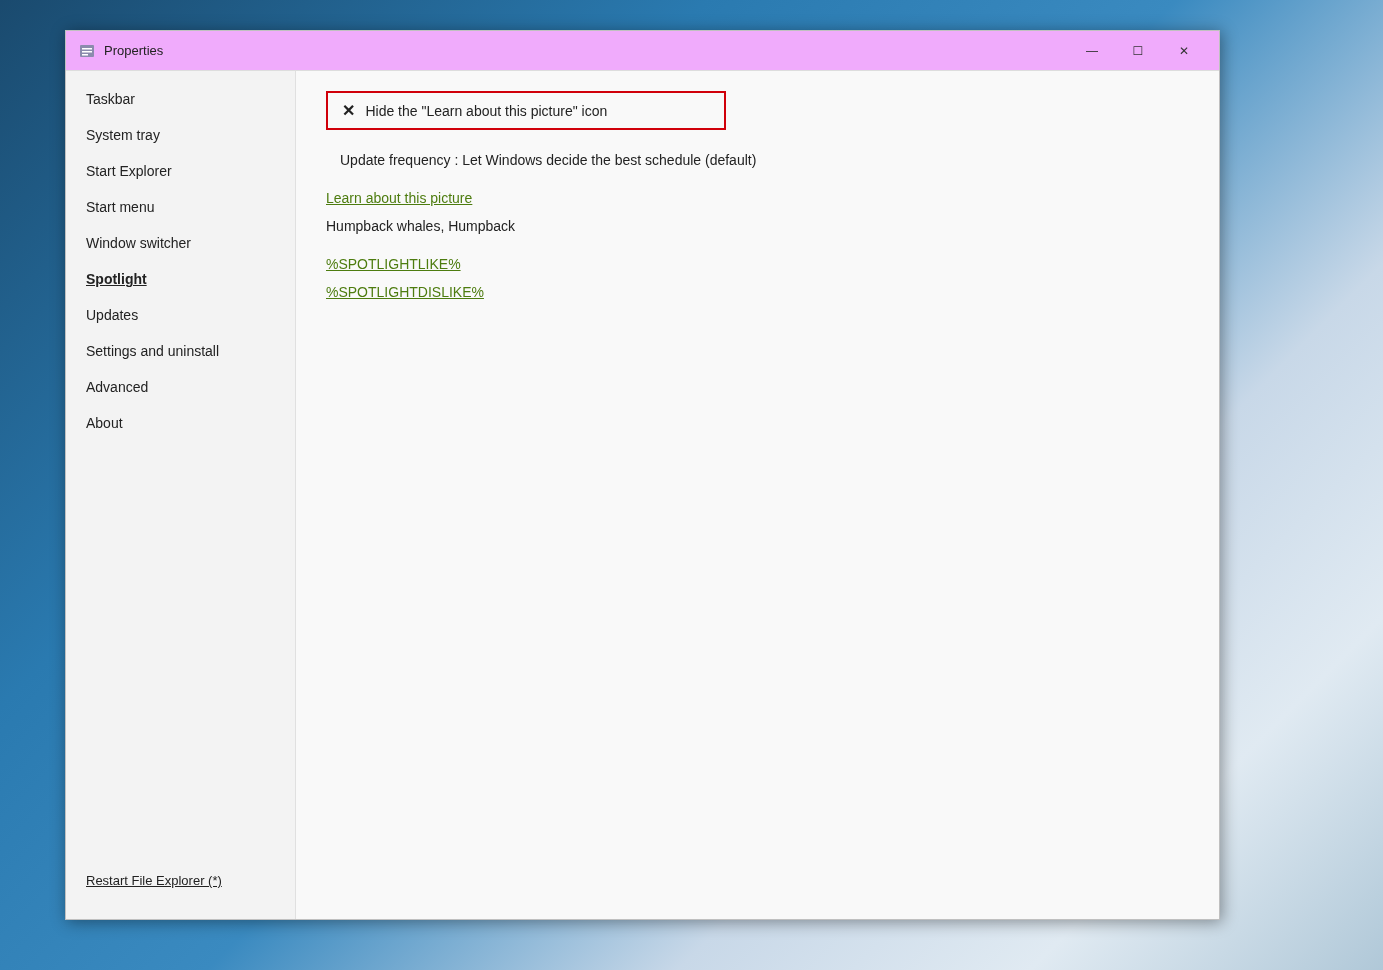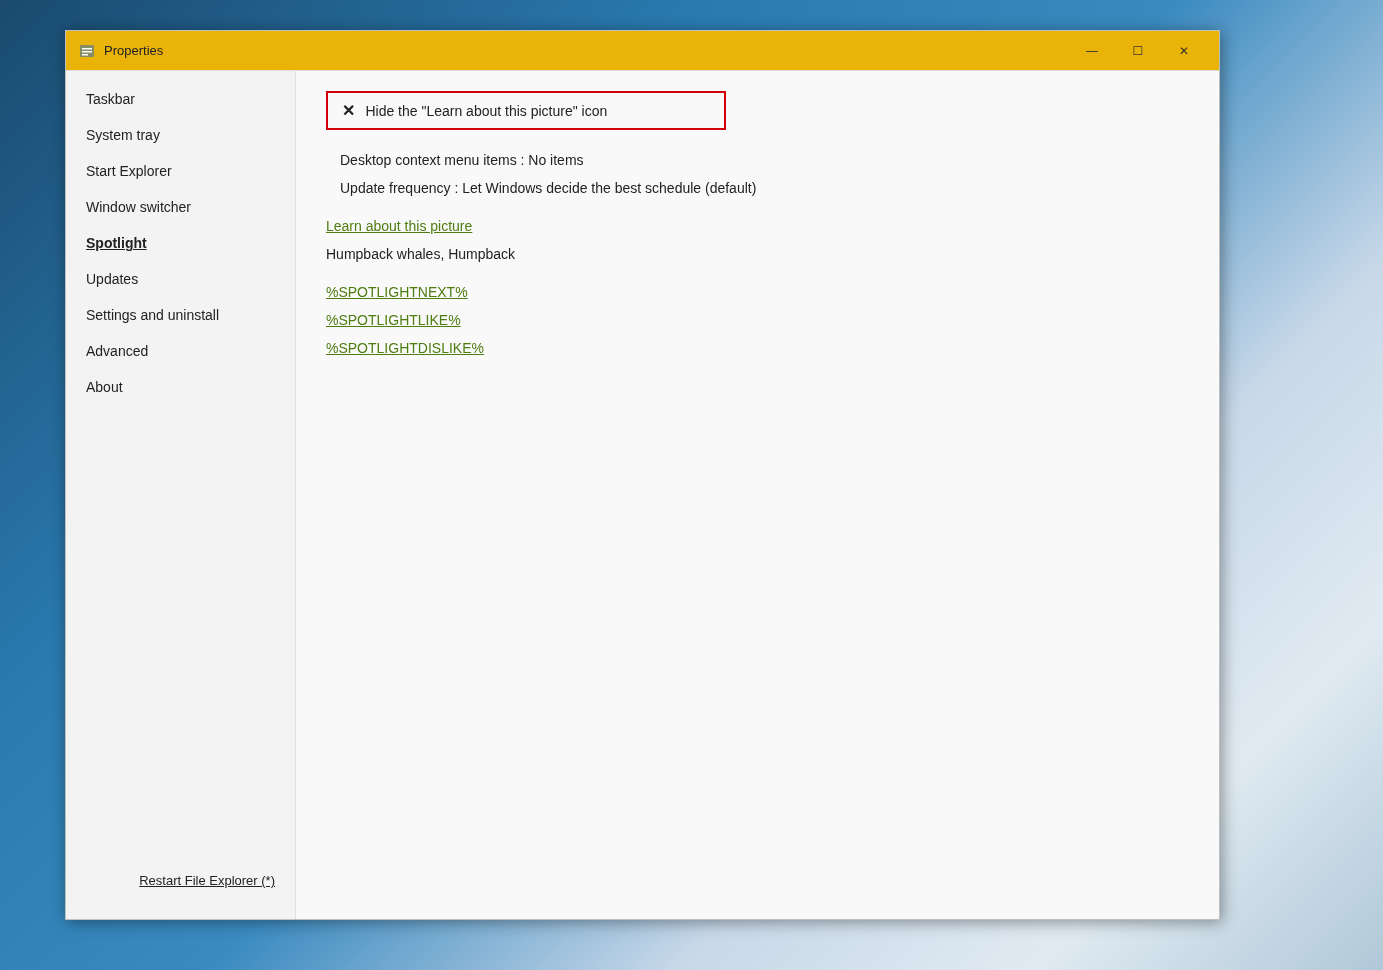--- a/index.html
+++ b/index.html
@@ -29,21 +29,21 @@
       background: #f3f3f3;
       border: 1px solid #c0c0c0;
       box-shadow: 2px 2px 15px rgba(0,0,0,0.4);
       z-index: 10;
       display: flex;
       flex-direction: column;
     }
 
     .titlebar {
       height: 40px;
-      background: #eab308;
+      background: #f0abfc;
       border-bottom: 1px solid #ddd;
       display: flex;
       align-items: center;
       padding: 0 12px;
       flex-shrink: 0;
     }
 
     .titlebar-icon {
       width: 18px;
       height: 18px;
@@ -110,21 +110,20 @@
       white-space: nowrap;
     }
 
     .sidebar-item.active {
       font-weight: 600;
       text-decoration: underline;
     }
 
     .sidebar-footer {
       padding: 10px 20px 20px;
-      text-align: right;
     }
 
     .sidebar-footer a {
       font-size: 13px;
       color: #222;
       text-decoration: underline;
       cursor: pointer;
     }
 
     .content {
@@ -206,55 +205,52 @@
   </div>
 
   <div class="window-body">
 
     <div class="sidebar">
       <div class="sidebar-nav">
 
       <div class="sidebar-item">Taskbar</div>
           <div class="sidebar-item">System tray</div>
           <div class="sidebar-item">Start Explorer</div>
+          <div class="sidebar-item">Start menu</div>
           <div class="sidebar-item">Window switcher</div>
           <div class="sidebar-item active">Spotlight</div>
           <div class="sidebar-item">Updates</div>
           <div class="sidebar-item">Settings and uninstall</div>
           <div class="sidebar-item">Advanced</div>
           <div class="sidebar-item">About</div>
         </div>
       <div class="sidebar-footer">
         <a>Restart File Explorer (*)</a>
       </div>
     </div>
 
     <div class="content">
 
       <div class="highlighted-row">
         <span class="x-icon">✕</span>
         <span class="highlighted-label">Hide the "Learn about this picture" icon</span>
       </div>
 
       <div class="content-row indent">
-        <span>Desktop context menu items : No items</span>
-      </div>
-      <div class="content-row indent">
         <span>Update frequency : Let Windows decide the best schedule (default)</span>
       </div>
 
       <div class="divider-row"></div>
 
       <a class="content-link">Learn about this picture</a>
 
       <div class="content-row">
         <span>Humpback whales, Humpback</span>
       </div>
 
       <div class="divider-row"></div>
 
-      <a class="content-link">%SPOTLIGHTNEXT%</a>
       <a class="content-link">%SPOTLIGHTLIKE%</a>
       <a class="content-link">%SPOTLIGHTDISLIKE%</a>
 
     </div>
   </div>
 </div>
 
 </body></html>

